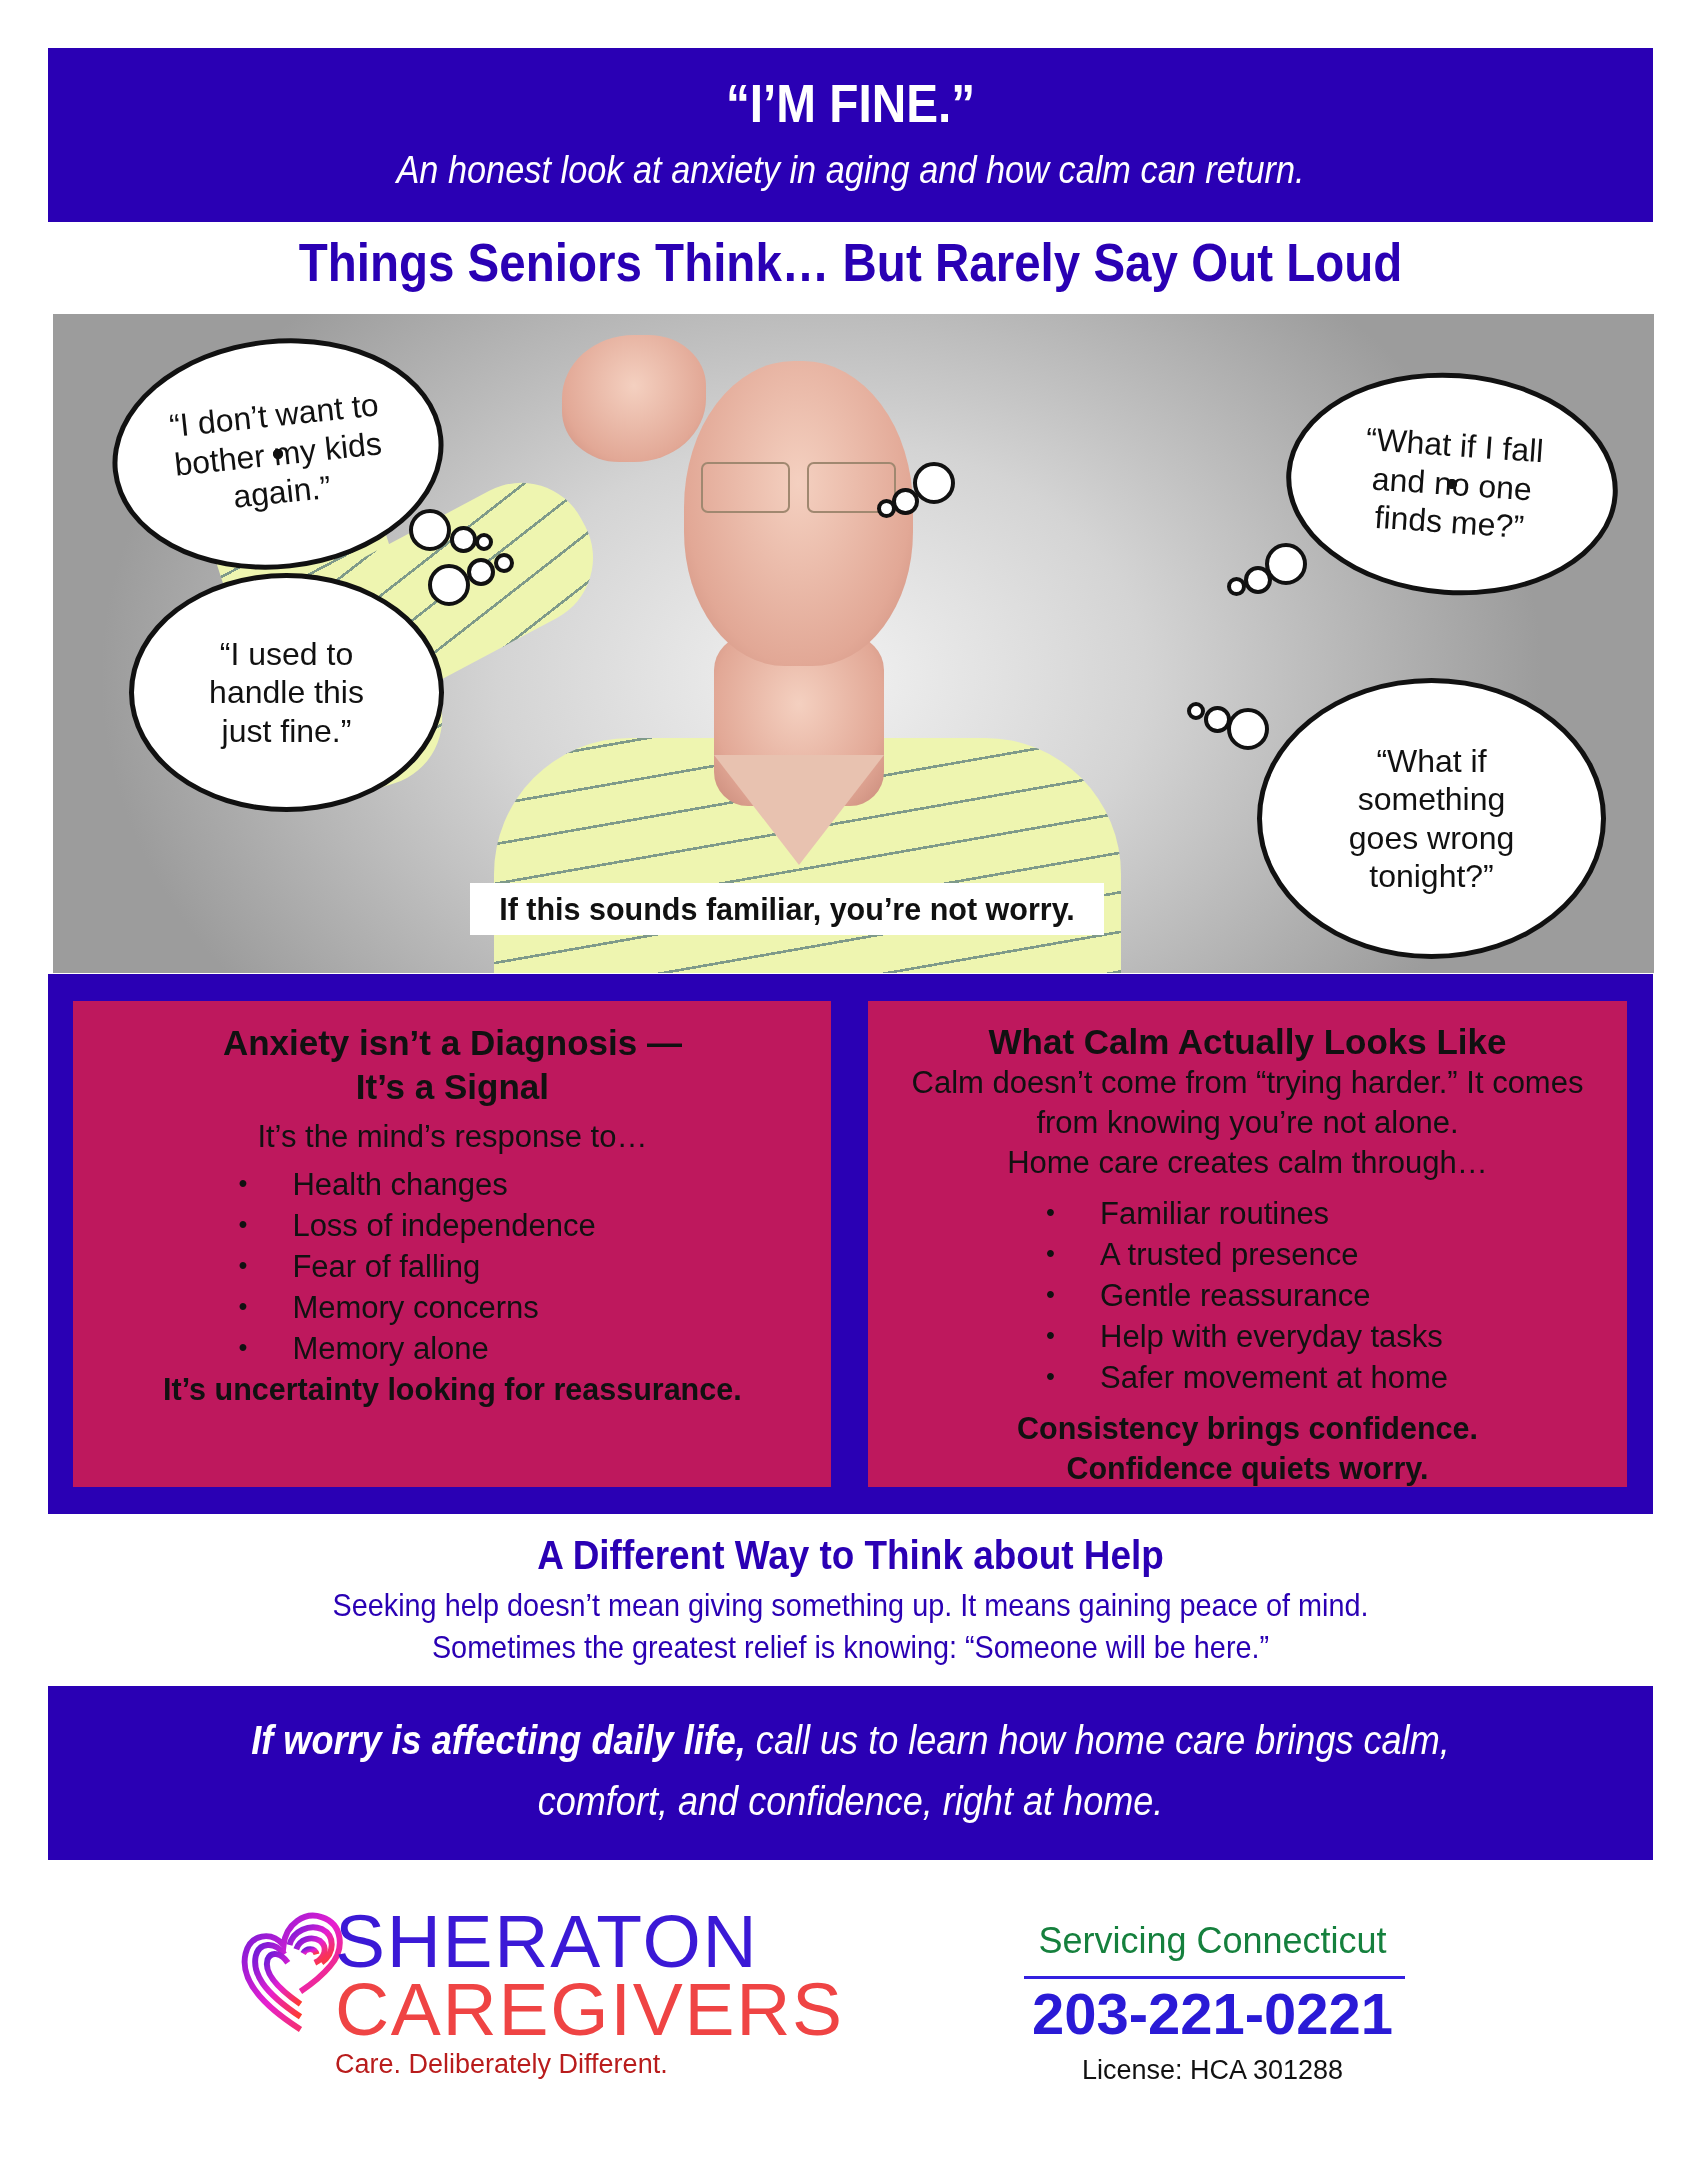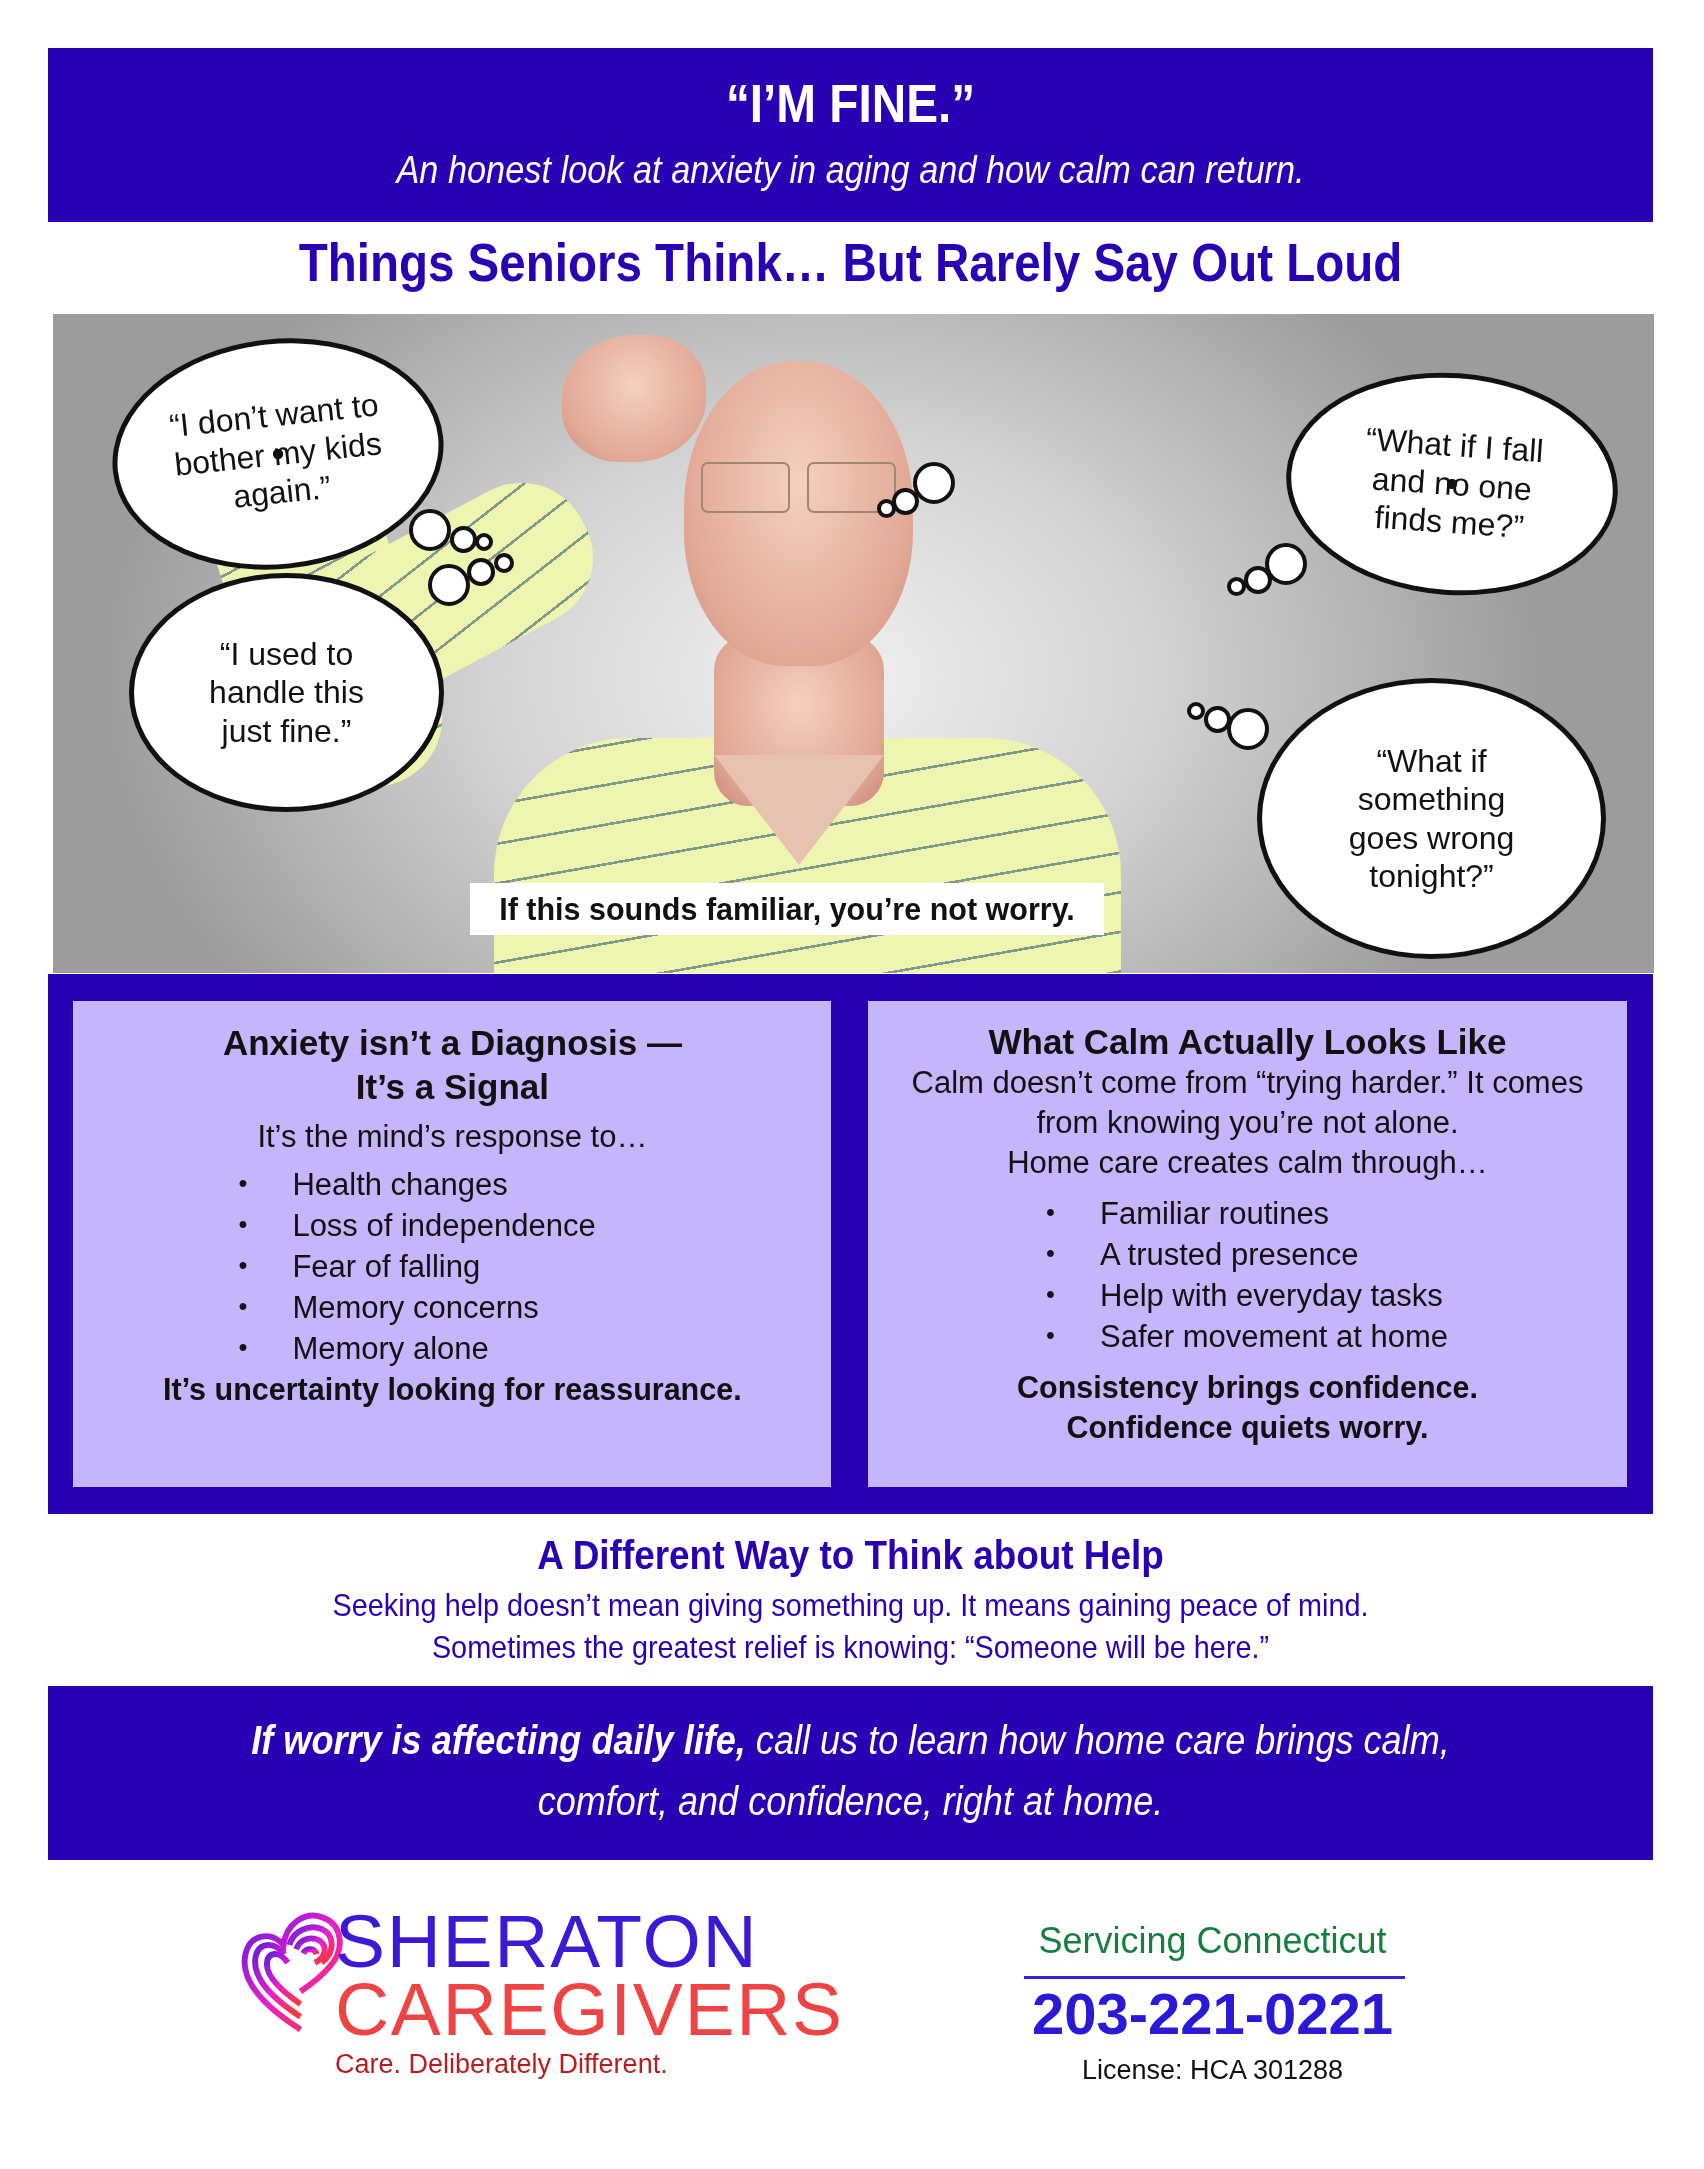--- a/index.html
+++ b/index.html
@@ -26,21 +26,21 @@
             text-align: center; font-size: 32px; line-height: 1.2; color: #111; }
   .bubble::before, .bubble::after { content: ""; position: absolute; background: #fff; border: 5.1px solid #111; border-radius: 50%; z-index: -1; }
   .dot { position: absolute; background: #fff; border: 4.2px solid #111; border-radius: 50%; }
   .btext { position: relative; z-index: 2; }
 
   #caption { left: 417px; top: 569px; width: 634px; height: 52px; background: #fff;
              font-weight: 700; font-size: 30.5px; line-height: 52px; color: #111; }
 
   
   #band { left: 48px; top: 974px; width: 1605px; height: 540px; }
-  .box { position: absolute; background: #c4b5fd; top: 27px; height: 486px; }
+  .box { position: absolute; background: #be185d; top: 27px; height: 486px; }
   #box-left { left: 25.4px; width: 758px; }
   #box-right { left: 820px; width: 759px; }
   .box h3 { margin: 0; font-size: 35px; font-weight: 700; line-height: 1.25; text-align: center; }
   .box .p { font-size: 31px; text-align: center; line-height: 1.28; }
   .box ul { list-style: none; margin: 0; padding: 0; }
   .box li { font-size: 31px; line-height: 1.32; position: relative; padding-left: 54px; }
   .box li::before { content: "•"; position: absolute; left: 0; font-size: 25.4px; top: 1.7px; }
   .box .strong { font-weight: 700; font-size: 30.5px; text-align: center; line-height: 1.3; }
 
   
@@ -139,20 +139,21 @@
 
   <div id="box-right" class="box">
     <div style="height:18.6px;"></div>
     <h3>What Calm Actually Looks Like</h3>
     <div class="p">Calm doesn’t come from “trying harder.” It comes</div>
     <div class="p">from knowing you’re not alone.</div>
     <div class="p">Home care creates calm through…</div>
     <ul style="margin:12px 0 0 178px;">
       <li>Familiar routines</li>
       <li>A trusted presence</li>
+      <li>Gentle reassurance</li>
       <li>Help with everyday tasks</li>
       <li>Safer movement at home</li>
     </ul>
     <div class="strong" style="margin-top:10.2px;">Consistency brings confidence.</div>
     <div class="strong">Confidence quiets worry.</div>
   </div>
 </div>
 
 <div id="diff-title" class="abs center">A Different Way to Think about Help</div>
 <div id="diff-l1" class="abs center">Seeking help doesn’t mean giving something up. It means gaining peace of mind.</div>

